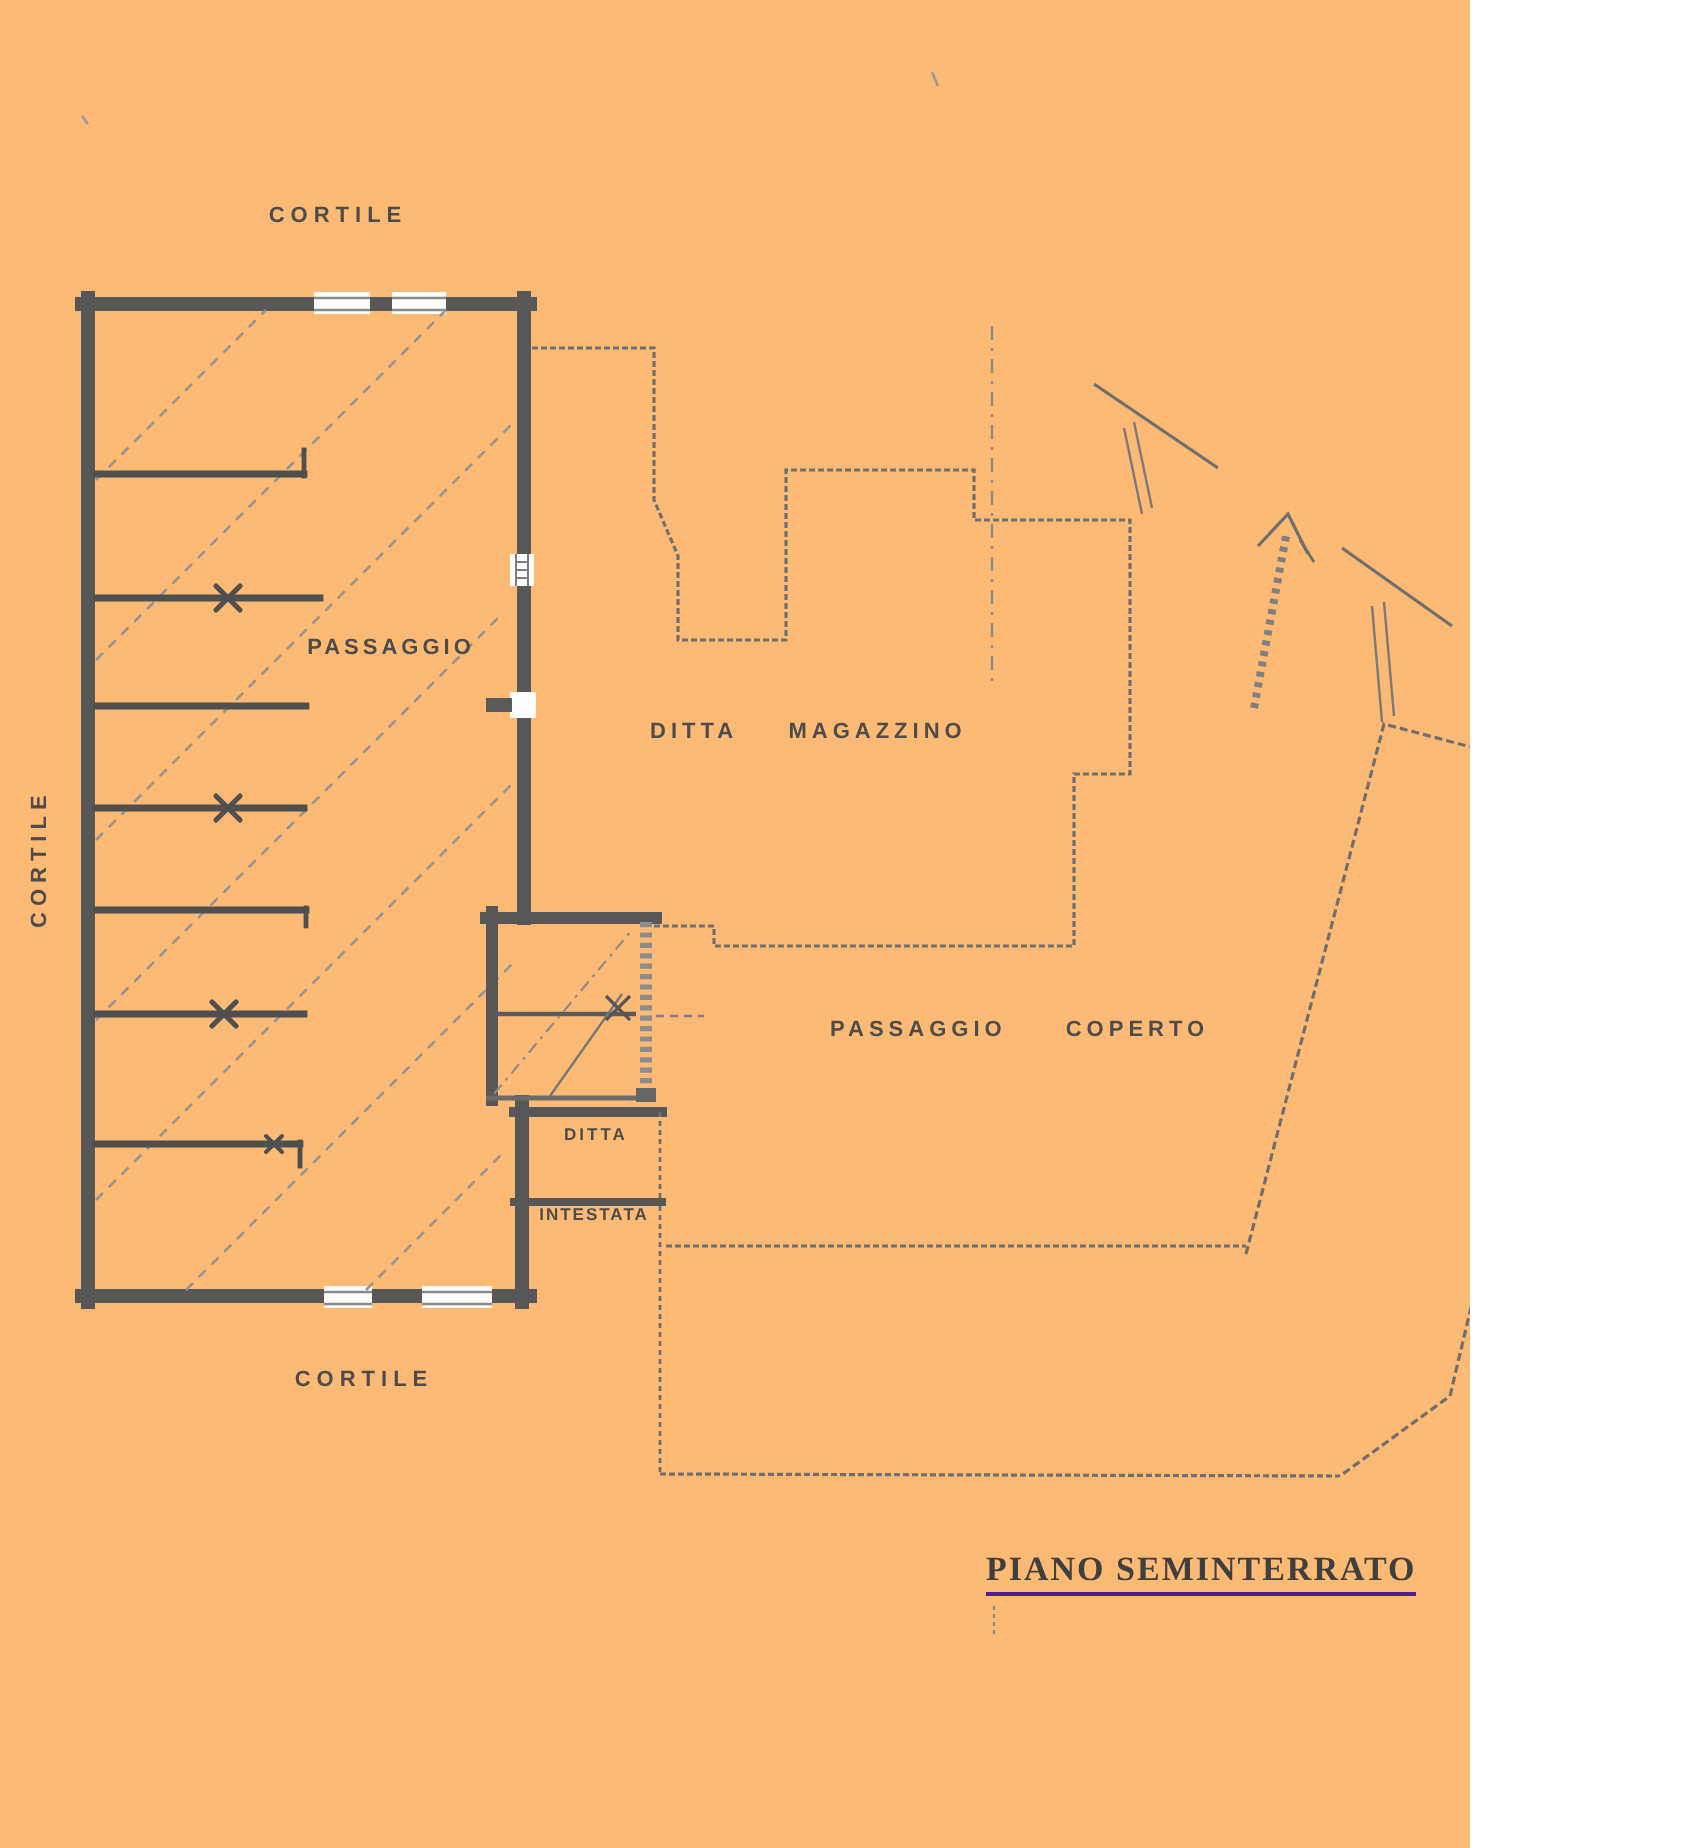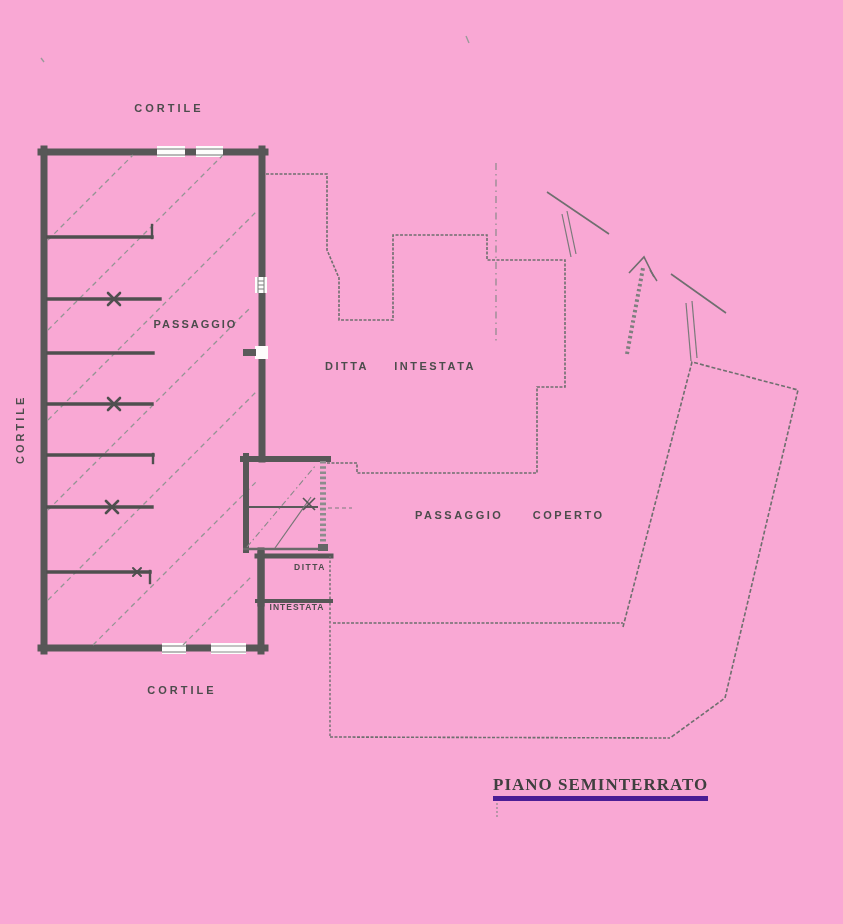--- a/index.html
+++ b/index.html
@@ -2,23 +2,23 @@
 <html><head>
 <meta charset="utf-8">
 <style>
   html,body{margin:0;padding:0;}
   body{
     background:#ffffff;
     font-family:"Liberation Sans", sans-serif;
   }
   .page{
     position:relative;
-    width:843px;
+    width:735px;
     height:924px;
-    background:#f9a8d4;
+    background:#fdba74;
     overflow:hidden;
   }
   .plan-svg{
     position:absolute;
     left:0;top:0;
     width:843px;
     height:924px;
   }
   .lbl{
     position:absolute;
@@ -36,21 +36,21 @@
   .lbl-ditta-main{letter-spacing:2.5px;word-spacing:20px;}
   .lbl-passaggio{letter-spacing:2.5px;word-spacing:24px;}
   .lbl-room2{font-size:8.5px;letter-spacing:1.5px;font-weight:600;}
   .lbl-title{
     position:absolute;
     font-family:"Liberation Serif", serif;
     font-size:17px;
     font-weight:700;
     letter-spacing:1px;
     color:#3f3f3f;
-    border-bottom:5px solid #4c1d95;
+    border-bottom:2px solid #4c1d95;
     padding-bottom:1px;
     white-space:nowrap;
   }
 </style>
 </head>
 <body>
 
 <div class="page">
 
   <svg class="plan-svg" viewBox="0 0 843 924" xmlns="http://www.w3.org/2000/svg">
@@ -197,23 +197,23 @@
   </svg>
 
   <div class="lbl" style="left:133px;top:102px;width:72px;">CORTILE</div>
 
   <div class="lbl lbl-cortile-left" style="left:-10px;top:428px;width:60px;">CORTILE</div>
 
   <div class="lbl" style="left:146px;top:684px;width:72px;">CORTILE</div>
 
   <div class="lbl" style="left:148px;top:318px;width:95px;letter-spacing:2px;">PASSAGGIO</div>
 
-  <div class="lbl lbl-ditta-main" style="left:325px;top:360px;text-align:left;">DITTA INTESTATA</div>
+  <div class="lbl lbl-ditta-main" style="left:325px;top:360px;text-align:left;">DITTA MAGAZZINO</div>
 
   <div class="lbl lbl-passaggio" style="left:415px;top:509px;text-align:left;">PASSAGGIO COPERTO</div>
 
-  <div class="lbl lbl-room2" style="left:289px;top:562px;width:42px;">DITTA</div>
+  <div class="lbl lbl-room2" style="left:277px;top:562px;width:42px;">DITTA</div>
 
   <div class="lbl lbl-room2" style="left:265px;top:578px;width:64px;letter-spacing:1px;margin-top:24px;">INTESTATA</div>
 
   <div class="lbl-title" style="left:493px;top:775px;">PIANO SEMINTERRATO</div>
 
 </div>
 
 </body></html>

